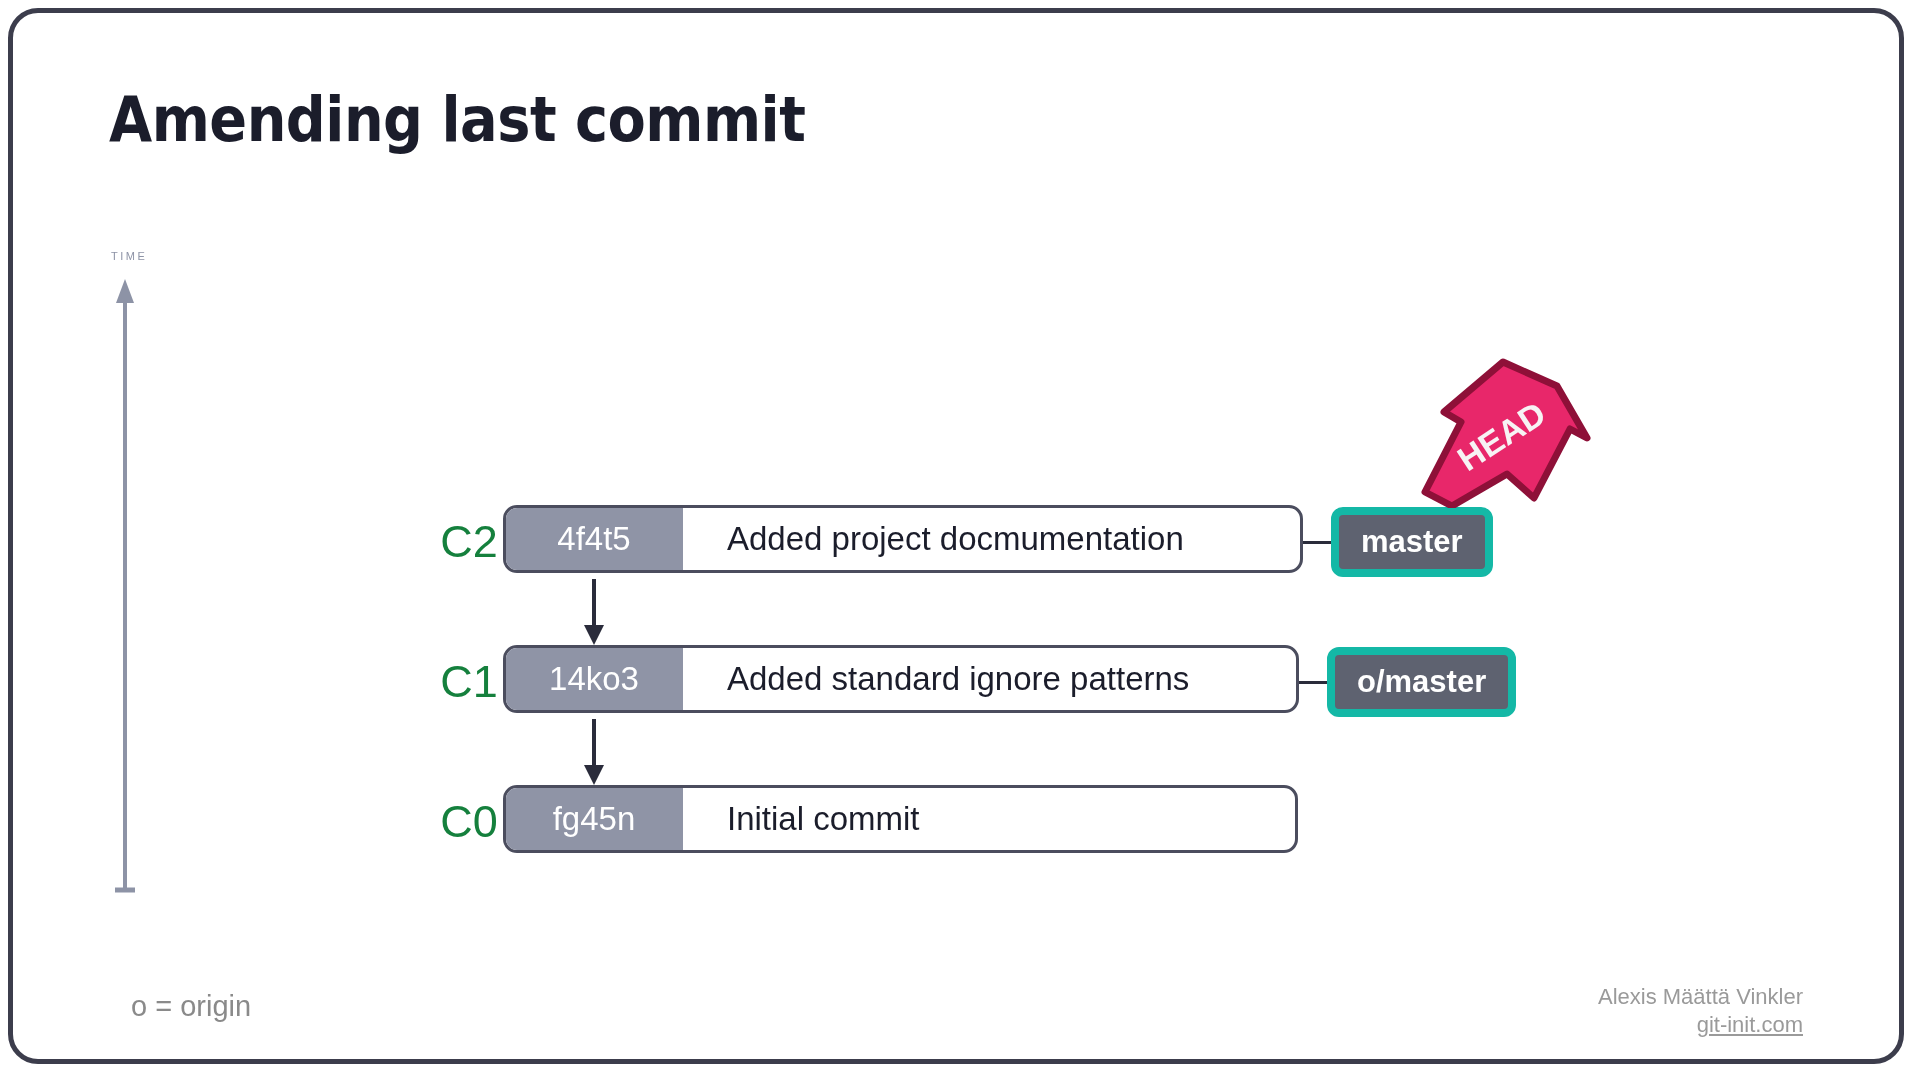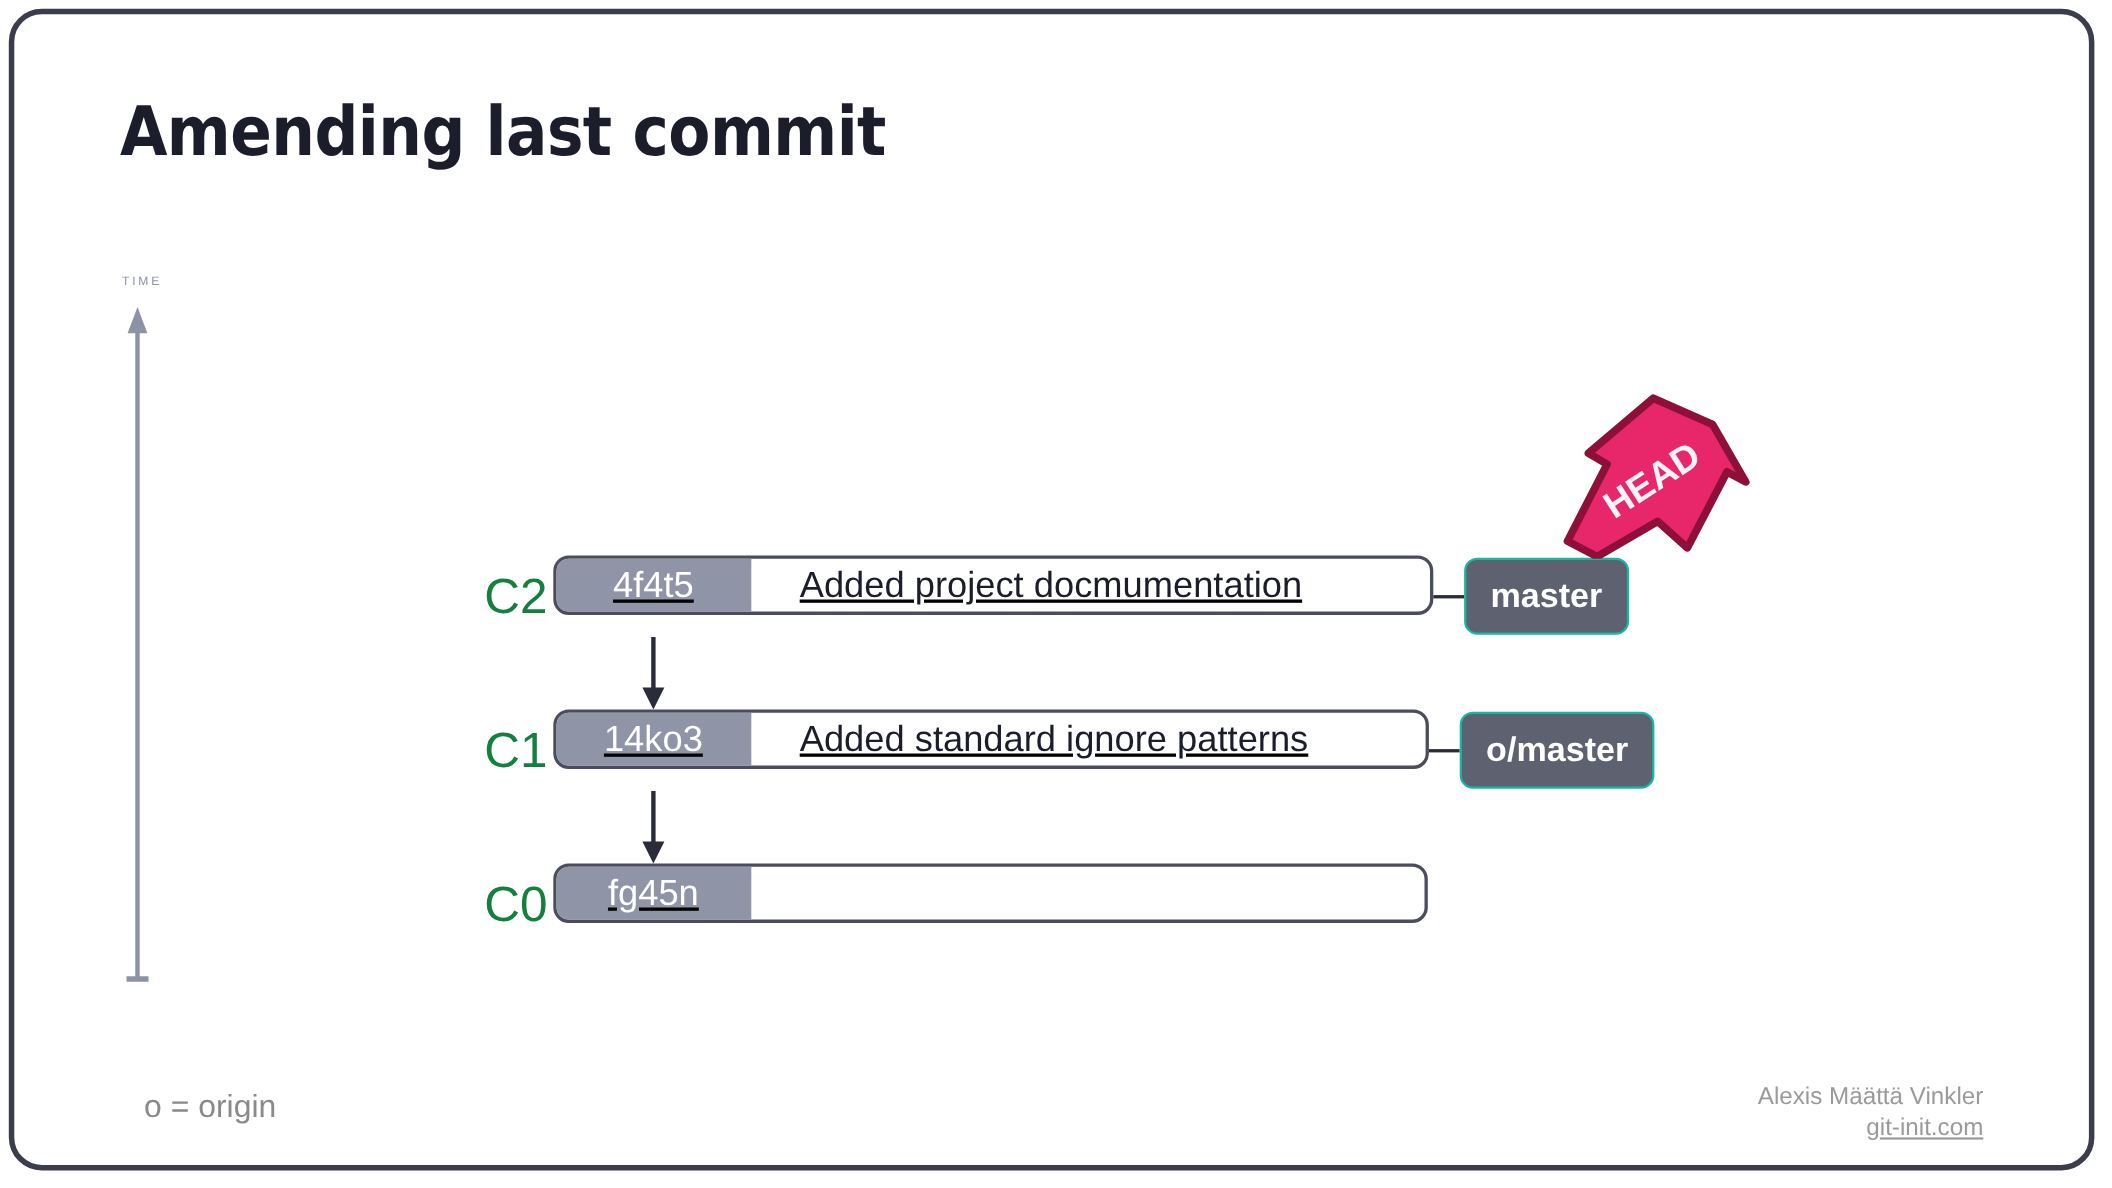--- a/index.html
+++ b/index.html
@@ -68,29 +68,28 @@
     width: 80px;
     text-align: center;
     font-size: 45px;
     color: #15803d;
     line-height: 74px;
     font-family: "Liberation Sans", sans-serif;
   }
   .commit-box {
     position: absolute;
     left: 490px;
-    height: 54px;
+    height: 68px;
     box-sizing: border-box;
     border: 3px solid #4b4d5e;
     border-radius: 14px;
     background: #ffffff;
     display: flex;
     align-items: stretch;
     overflow: hidden;
-    text-decoration: underline;
   }
   .hash {
     width: 178px;
     flex: 0 0 178px;
     background: #8f94a6;
     color: #ffffff;
     font-size: 33px;
     display: flex;
     align-items: center;
     justify-content: center;
@@ -114,21 +113,21 @@
     height: 3px;
     background: #2a2c3b;
     top: 36px;
   }
   .branch-badge {
     position: absolute;
     top: 2px;
     height: 70px;
     box-sizing: border-box;
     background: #5e6270;
-    border: 2px solid #14b8a6;
+    border: 8px solid #14b8a6;
     border-radius: 12px;
     color: #ffffff;
     font-size: 31px;
     font-weight: bold;
     display: flex;
     align-items: center;
     justify-content: center;
     padding: 0 22px;
     white-space: nowrap;
     font-family: "Liberation Sans", sans-serif;
@@ -214,20 +213,21 @@
 
   <svg class="parent-arrow" style="top:706px;" width="30" height="68">
     <line x1="15" y1="0" x2="15" y2="52" stroke="#2a2c3b" stroke-width="4"></line>
     <polygon points="15,66 5,46 25,46" fill="#2a2c3b"></polygon>
   </svg>
 
   <div class="row" style="top:772px;">
     <div class="row-label">C0</div>
     <div class="commit-box" style="width:795px;">
       <div class="hash">fg45n</div>
+      <div class="msg">Initial commit</div>
     </div>
   </div>
 
   <svg id="head-arrow" viewBox="0 0 190 150">
     <polygon points="10,142 46,72 29,62 88,12 142,36 172,88 155,79 119,148 92,124 37,156" fill="#e8276a" stroke="#8e1038" stroke-width="7" stroke-linejoin="round" transform="translate(2,-8)"></polygon>
     <text x="95" y="88" fill="#f7f3f4" font-family="&quot;Liberation Sans&quot;, sans-serif" font-size="34" font-weight="bold" text-anchor="middle" transform="rotate(-33 95 88)">HEAD</text>
   </svg>
 
   <div id="legend">o = origin</div>
   <div id="credit">

